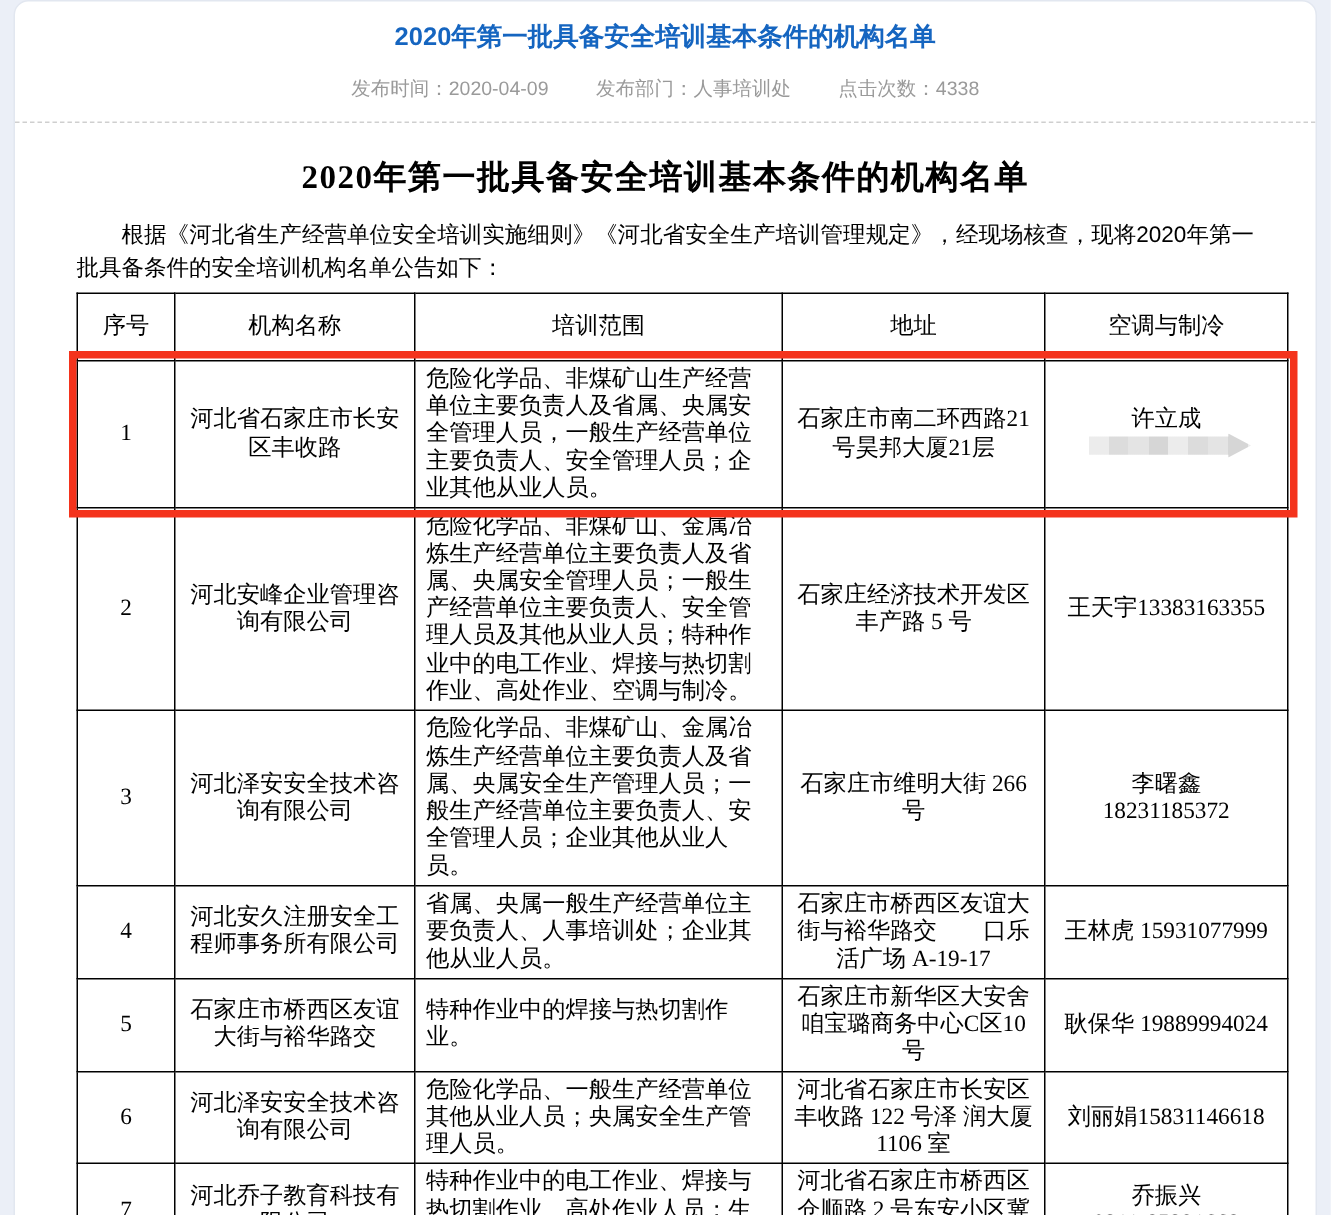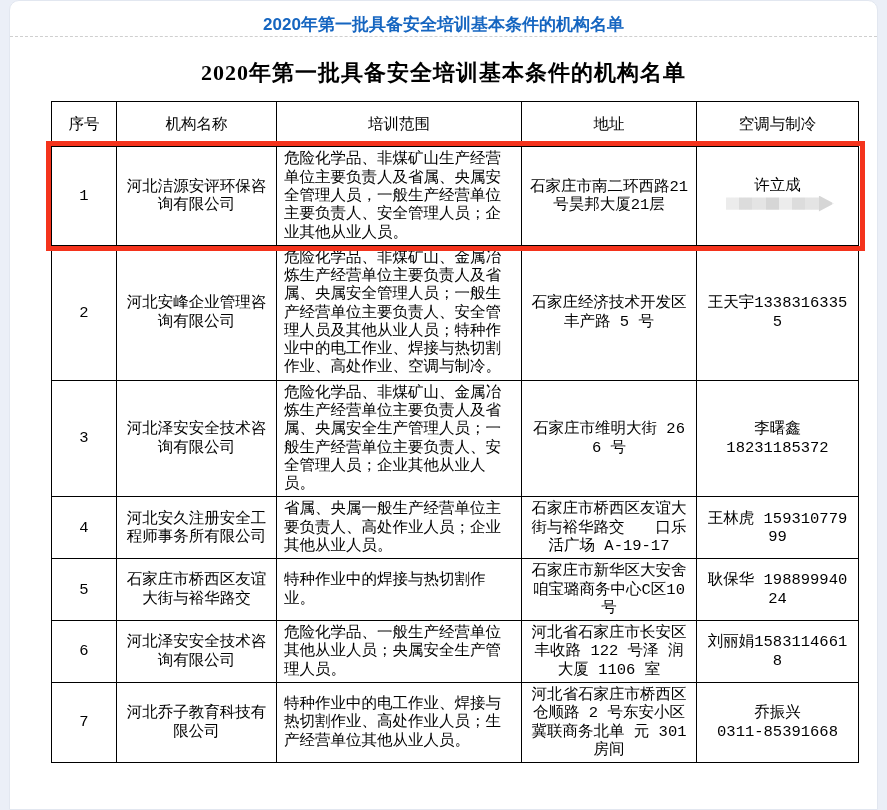--- a/index.html
+++ b/index.html
@@ -75,21 +75,21 @@
     text-align: center;
     word-break: break-all;
   }
   .inst-table th {
     height: 25px;
     font-weight: normal;
     padding: 13px 4px;
   }
   .inst-table td.cell-scope { text-align: left; }
   .inst-table td.cell-contact { white-space: pre-line; }
-  .inst-table td { height: 52px; font-family: Liberation Mono, monospace; }
+  .inst-table td { height: 52px; }
   tr.highlighted-row {
     outline: 5px solid #f4331c;
     outline-offset: 1px;
   }
   
   .redacted-block {
     display: inline-block;
     vertical-align: -2px;
     width: 108px;
     height: 16px;
@@ -100,24 +100,30 @@
     clip-path: polygon(0 12%, 86% 12%, 86% 0, 100% 50%, 86% 100%, 86% 88%, 0 88%);
   }
 </style>
 </head>
 <body>
 
 <div class="page-card">
 
   <div class="article-header">
     <h2 class="page-title">2020年第一批具备安全培训基本条件的机构名单</h2>
+    <div class="meta-line">
+      <span class="meta-item"><span>发布时间：</span><span>2020-04-09</span></span>
+      <span class="meta-item"><span>发布部门：</span><span>人事培训处</span></span>
+      <span class="meta-item"><span>点击次数：</span><span>4338</span></span>
+    </div>
   </div>
 
   <div class="article-body">
     <h1 class="doc-title">2020年第一批具备安全培训基本条件的机构名单</h1>
+    <p class="intro">根据《河北省生产经营单位安全培训实施细则》《河北省安全生产培训管理规定》，经现场核查，现将2020年第一批具备条件的安全培训机构名单公告如下：</p>
 
     <table class="inst-table">
       <colgroup>
         <col class="c-no">
           <col class="c-name">
           <col class="c-scope">
           <col class="c-address">
           <col class="c-contact">
       </colgroup>
       <thead>
@@ -125,21 +131,21 @@
           <th>序号</th>
           <th>机构名称</th>
           <th>培训范围</th>
           <th>地址</th>
           <th>空调与制冷</th>
         </tr>
       </thead>
       <tbody>
         <tr class="highlighted-row">
           <td class="cell-no">1</td>
-          <td class="cell-name">河北洁源安评环保咨询有限公司</td>
+          <td class="cell-name">河北省石家庄市长安区丰收路</td>
           <td class="cell-scope">危险化学品、非煤矿山生产经营单位主要负责人及省属、央属安全管理人员，一般生产经营单位主要负责人、安全管理人员；企业其他从业人员。</td>
           <td class="cell-address">石家庄市南二环西路21号昊邦大厦21层</td>
           <td class="cell-contact"><span>许立成</span><span class="redacted-block"></span></td>
         </tr>
         <tr>
           <td class="cell-no">2</td>
           <td class="cell-name">河北安峰企业管理咨询有限公司</td>
           <td class="cell-scope">危险化学品、非煤矿山、金属冶炼生产经营单位主要负责人及省属、央属安全管理人员；一般生产经营单位主要负责人、安全管理人员及其他从业人员；特种作业中的电工作业、焊接与热切割作业、高处作业、空调与制冷。</td>
           <td class="cell-address">石家庄经济技术开发区丰产路 5 号</td>
           <td class="cell-contact">王天宇13383163355</td>
@@ -148,21 +154,21 @@
           <td class="cell-no">3</td>
           <td class="cell-name">河北泽安安全技术咨询有限公司</td>
           <td class="cell-scope">危险化学品、非煤矿山、金属冶炼生产经营单位主要负责人及省属、央属安全生产管理人员；一般生产经营单位主要负责人、安全管理人员；企业其他从业人员。</td>
           <td class="cell-address">石家庄市维明大街 266 号</td>
           <td class="cell-contact">李曙鑫
 18231185372</td>
         </tr>
         <tr>
           <td class="cell-no">4</td>
           <td class="cell-name">河北安久注册安全工程师事务所有限公司</td>
-          <td class="cell-scope">省属、央属一般生产经营单位主要负责人、高处作业人员；企业其他从业人员。</td>
+          <td class="cell-scope">省属、央属一般生产经营单位主要负责人、人事培训处；企业其他从业人员。</td>
           <td class="cell-address">石家庄市桥西区友谊大街与裕华路交　　口乐活广场 A-19-17</td>
           <td class="cell-contact">王林虎 15931077999</td>
         </tr>
         <tr>
           <td class="cell-no">5</td>
           <td class="cell-name">石家庄市桥西区友谊大街与裕华路交</td>
           <td class="cell-scope">特种作业中的焊接与热切割作业。</td>
           <td class="cell-address">石家庄市新华区大安舍咱宝璐商务中心C区10号</td>
           <td class="cell-contact">耿保华 19889994024</td>
         </tr>

